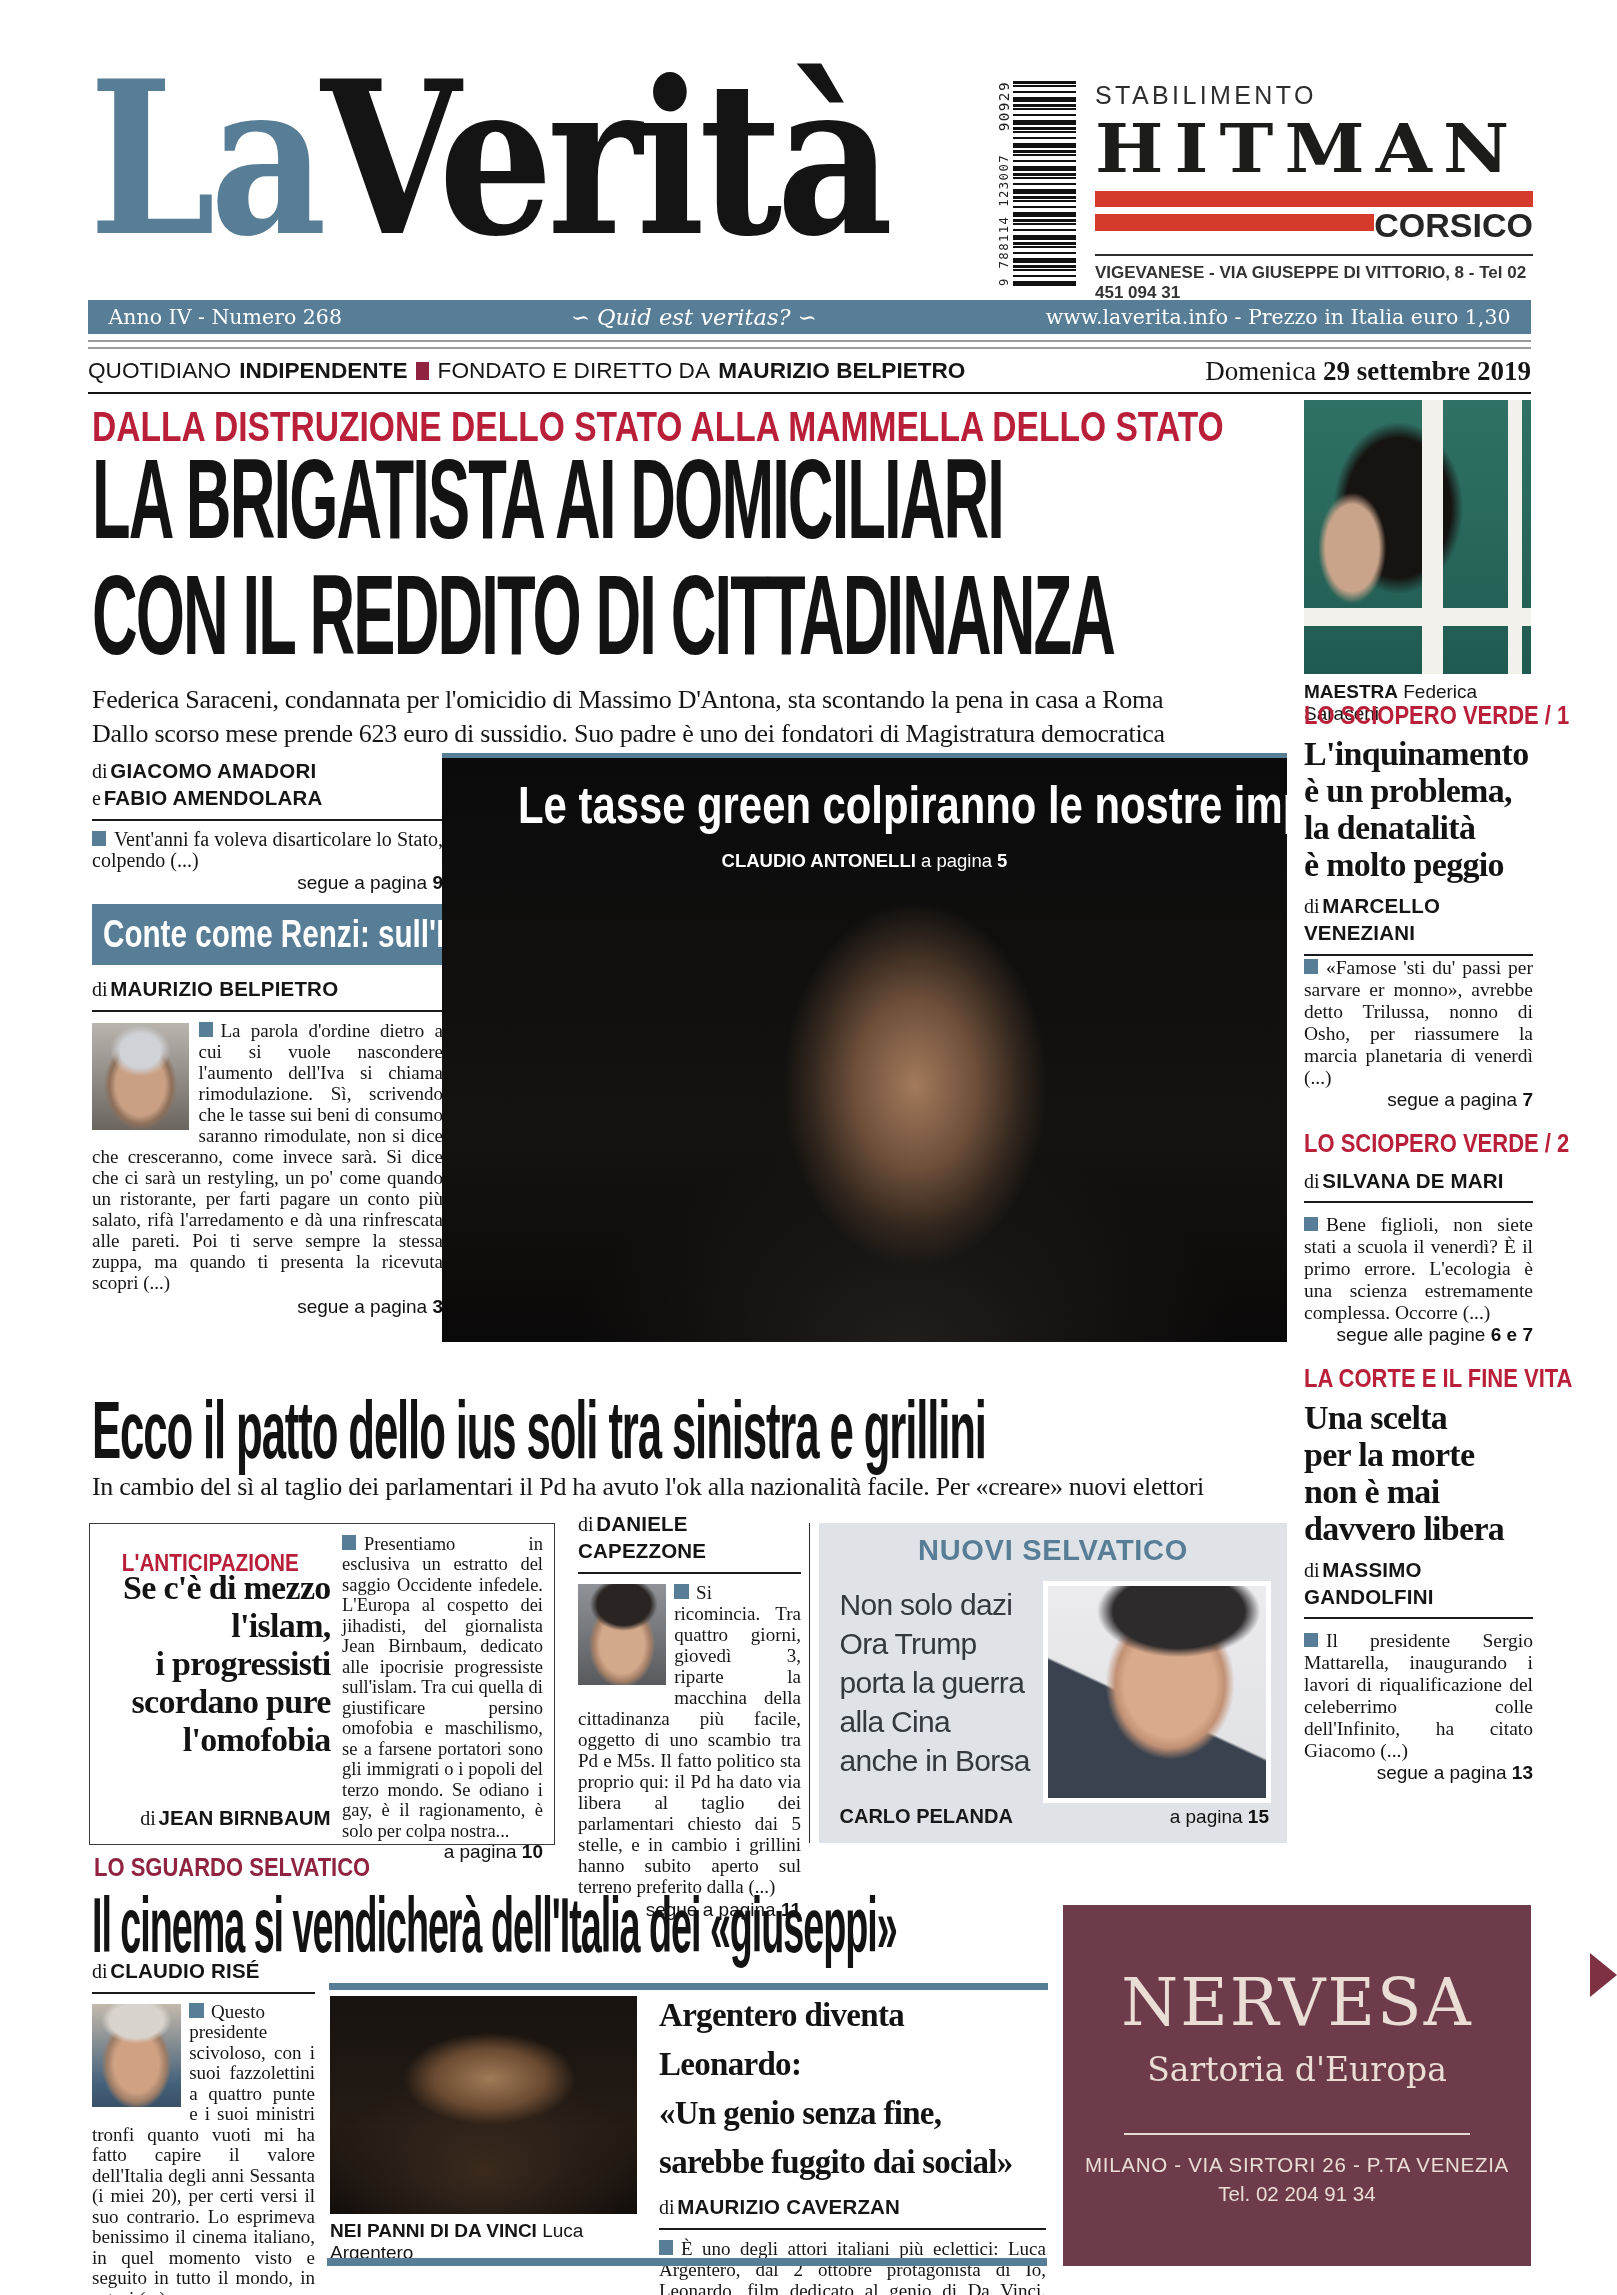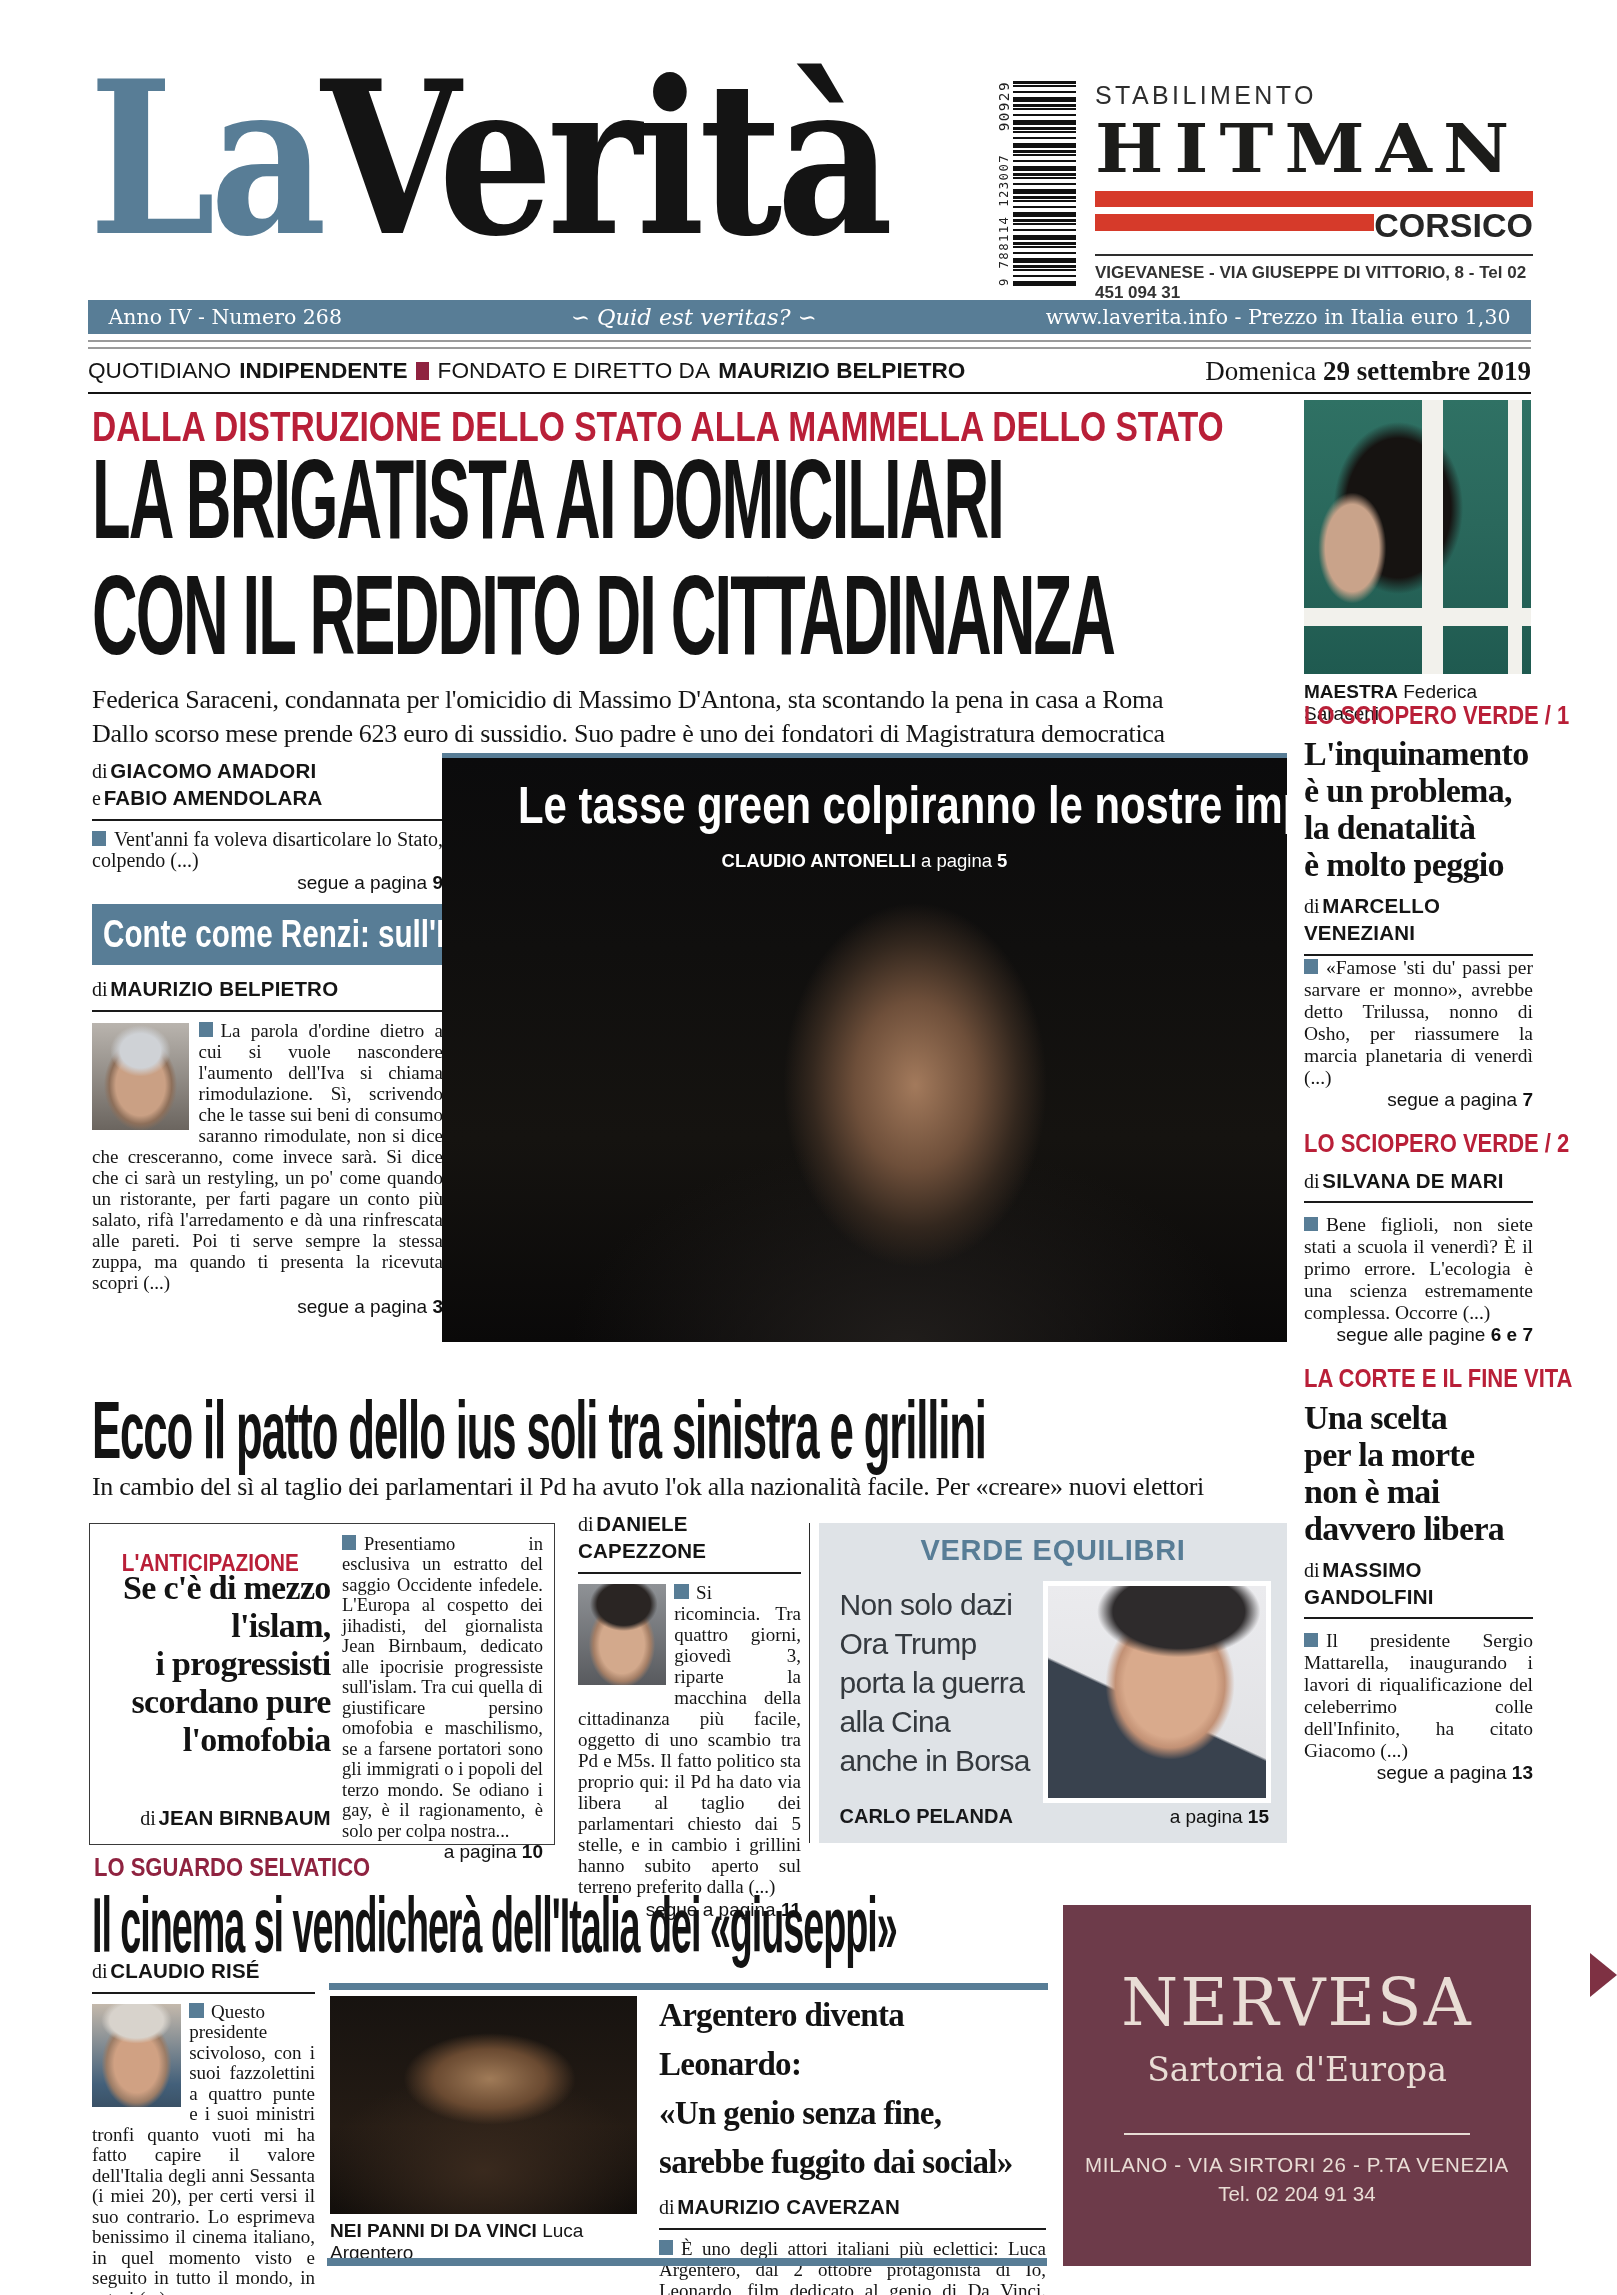--- a/index.html
+++ b/index.html
@@ -231,21 +231,21 @@
     <div style="margin-top:8.2px;overflow:hidden;">
       <div class="ph ph-head2" style="float:left;width:88px;height:101px;margin:2.7px 8.2px 4.1px 0;"></div>
       <div class="btxt" style="font-size:19px;line-height:21px;"><span class="sq"></span><span>Si ricomincia. Tra quattro giorni, giovedì 3, riparte la macchina della cittadinanza più facile, oggetto di uno scambio tra Pd e M5s. Il fatto politico sta proprio qui: il Pd ha dato via libera al taglio dei parlamentari chiesto dai 5 stelle, e in cambio i grillini hanno subito aperto sul terreno preferito dalla (...)</span></div>
       <div class="segue" style="margin-top:2.7px;"><span>segue a pagina</span> <b>11</b></div>
     </div>
   </div>
 
   <div class="abs" style="left:809px;top:1523px;height:320px;border-left:1.4px solid #2a2a2a;"></div>
 
   <div class="abs" style="left:819px;top:1523px;width:468px;height:320px;background:#dfe3e7;">
-    <div class="abs sans bold" style="left:0;top:11px;width:100%;text-align:center;color:var(--slate);font-size:29px;letter-spacing:0.7px;">VERDE EQUILIBRI</div>
+    <div class="abs sans bold" style="left:0;top:11px;width:100%;text-align:center;color:var(--slate);font-size:29px;letter-spacing:0.7px;">NUOVI SELVATICO</div>
     <div class="abs sans pre" style="left:20.5px;top:62px;width:219px;font-size:30px;line-height:39px;color:#34393e;letter-spacing:-0.7px;">Non solo dazi
 Ora Trump
 porta la guerra
 alla Cina
 anche in Borsa</div>
     <div class="abs ph ph-xi" style="right:16.4px;top:58px;width:218px;height:212px;border:5.5px solid #fff;"></div>
     <div class="abs sans bold" style="left:20.5px;bottom:15px;font-size:20px;color:#17181a;">CARLO PELANDA</div>
     <div class="abs pageref" style="right:18px;bottom:15px;"><span>a pagina</span> <b>15</b></div>
   </div>
 

